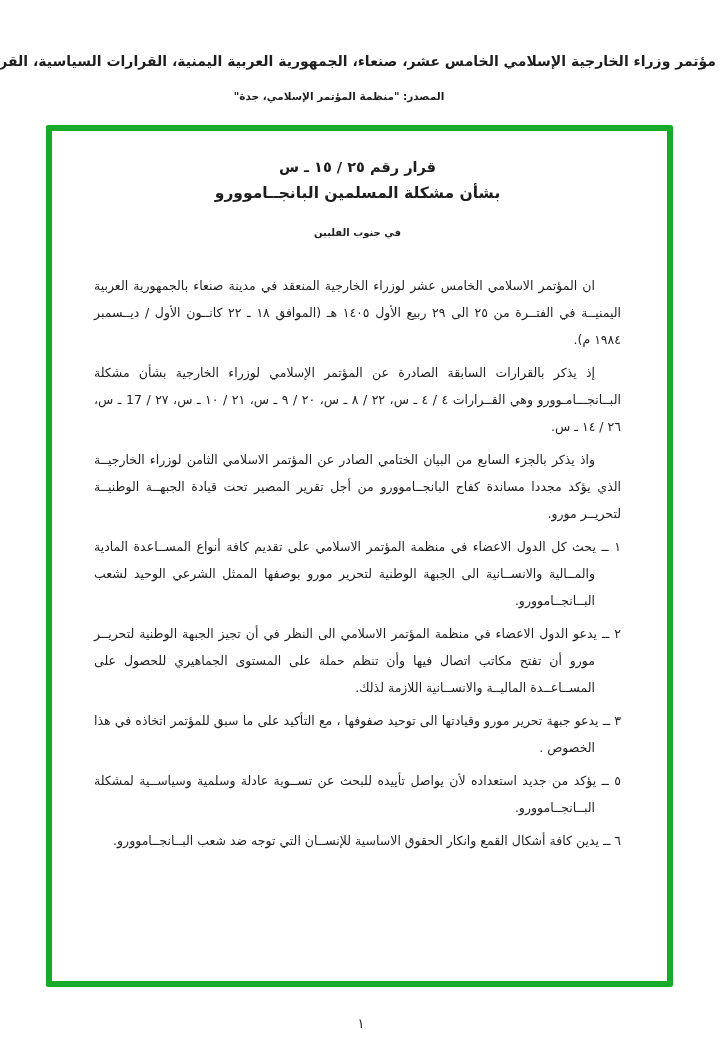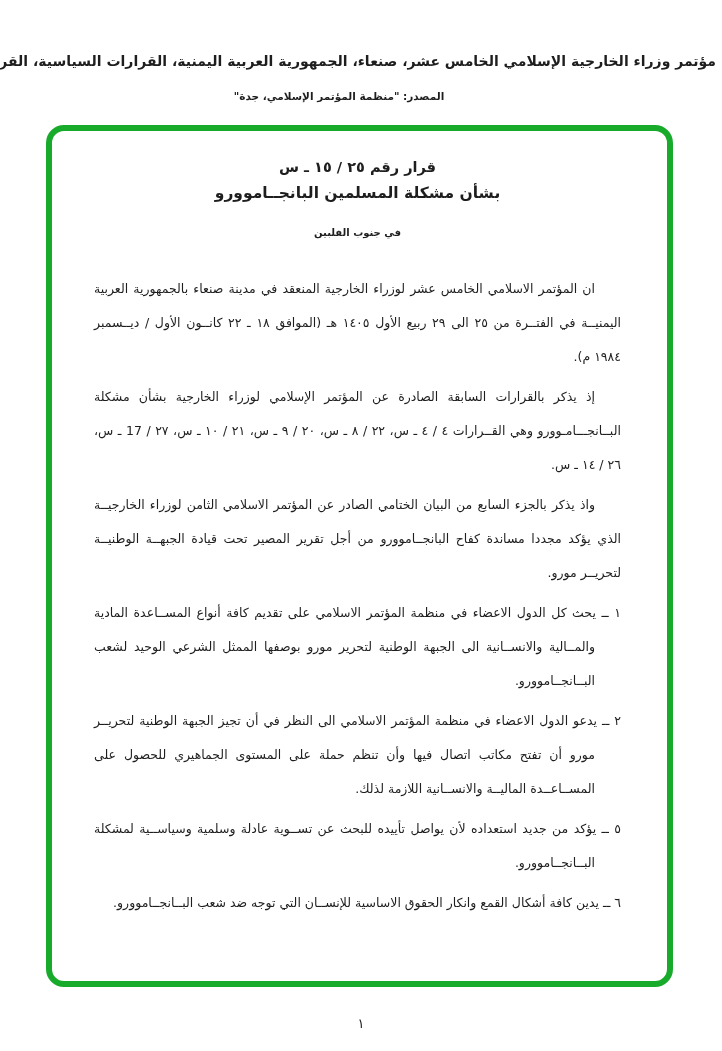--- a/index.html
+++ b/index.html
@@ -29,30 +29,30 @@
     direction: rtl;
     text-align: center;
     font-size: 10.5px;
     font-weight: bold;
   }
   .frame {
     position: absolute;
     left: 46px; top: 125px;
     width: 627px; height: 862px;
     border: 6px solid var(--border-green, #18ab2b);
-    border-radius: 18px;
+    border-radius: 2px;
     padding: 28px 46px 8px 42px;
     direction: rtl;
     background: #ffffff;
   }
   .title-block { text-align: center; font-weight: bold; margin-bottom: 34px; }
   .title-line1 { font-size: 14.5px; margin-bottom: 9px; }
   .title-line2 { font-size: 15.5px; margin-bottom: 25px; }
   .title-line3 { font-size: 10px; }
-  .body-text { font-size: 12.5px; line-height: 34px; }
+  .body-text { font-size: 12.5px; line-height: 27px; }
   p.para {
     text-align: justify;
     text-indent: 26px;          
     margin-bottom: 6px;
   }
   p.item {
     text-align: justify;
     padding-right: 26px;        
     text-indent: -26px;
     margin-bottom: 6px;
@@ -87,20 +87,21 @@
       <p class="para">ان المؤتمر الاسلامي الخامس عشر لوزراء الخارجية المنعقد في مدينة صنعاء بالجمهورية العربية اليمنيــة في الفتــرة من ٢٥ الى ٢٩ ربيع الأول ١٤٠٥ هـ (الموافق ١٨ ـ ٢٢ كانــون الأول / ديــسمبر ١٩٨٤ م).</p>
 
       <p class="para">إذ يذكر بالقرارات السابقة الصادرة عن المؤتمر الإسلامي لوزراء الخارجية بشأن مشكلة البــانجـــامـوورو وهي القــرارات ٤ / ٤ ـ س، ٢٢ / ٨ ـ س، ٢٠ / ٩ ـ س، ٢١ / ١٠ ـ س، ٢٧ / 17 ـ س، ٢٦ / ١٤ ـ س.</p>
 
       <p class="para">واذ يذكر بالجزء السابع من البيان الختامي الصادر عن المؤتمر الاسلامي الثامن لوزراء الخارجيــة الذي يؤكد مجددا مساندة كفاح البانجــاموورو من أجل تقرير المصير تحت قيادة الجبهــة الوطنيــة لتحريــر مورو.</p>
 
       <p class="item"><span class="item-num">١ ــ</span> <span>يحث كل الدول الاعضاء في منظمة المؤتمر الاسلامي على تقديم كافة أنواع المســاعدة المادية والمــالية والانســانية الى الجبهة الوطنية لتحرير مورو بوصفها الممثل الشرعي الوحيد لشعب البــانجــاموورو.</span></p>
 
       <p class="item"><span class="item-num">٢ ــ</span> <span>يدعو الدول الاعضاء في منظمة المؤتمر الاسلامي الى النظر في أن تجيز الجبهة الوطنية لتحريــر مورو أن تفتح مكاتب اتصال فيها وأن تنظم حملة على المستوى الجماهيري للحصول على المســاعــدة الماليــة والانســانية اللازمة لذلك.</span></p>
 
+      <p class="item"><span class="item-num">٣ ــ</span> <span>يدعو جبهة تحرير مورو وقيادتها الى توحيد صفوفها ، مع التأكيد على ما سبق للمؤتمر اتخاذه في هذا الخصوص .</span></p>
 
 
       <p class="item"><span class="item-num">٥ ــ</span> <span>يؤكد من جديد استعداده لأن يواصل تأييده   للبحث عن تســوية عادلة وسلمية وسياســية لمشكلة البــانجــاموورو.</span></p>
 
       <p class="item"><span class="item-num">٦ ــ</span> <span>يدين كافة أشكال القمع وانكار الحقوق الاساسية للإنســان التي توجه ضد شعب البــانجــاموورو.</span></p>
 
     </div>
   </div>
 
   <div class="pagenum">١</div>

